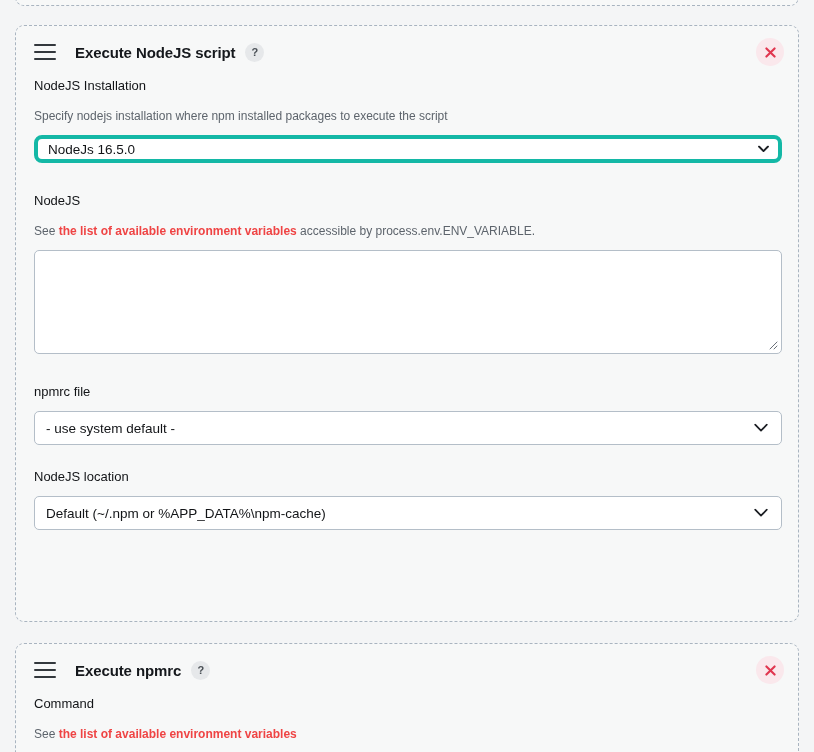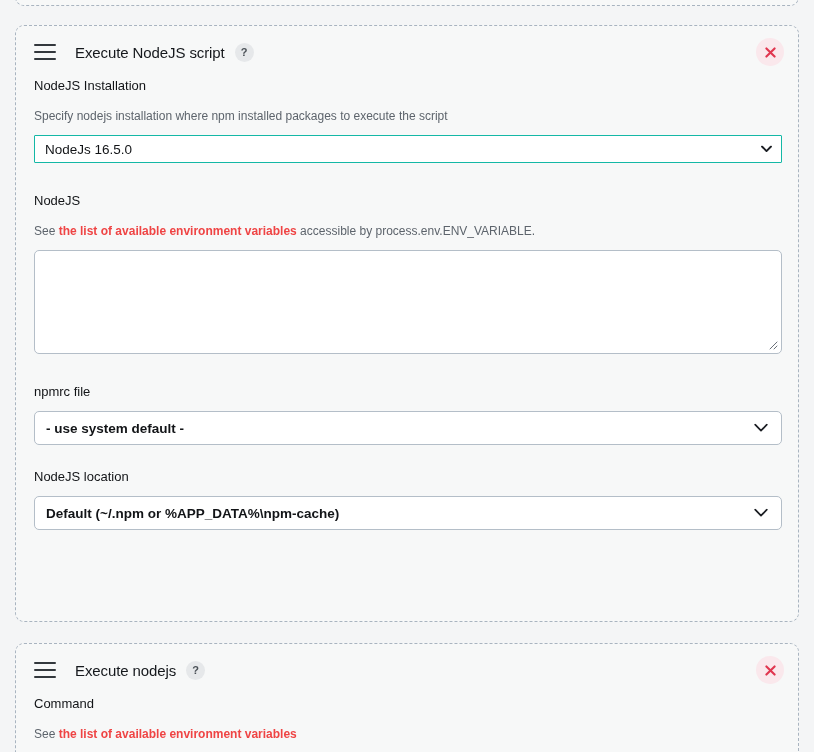--- a/index.html
+++ b/index.html
@@ -60,21 +60,21 @@
   .drag-handle span {
     display: block;
     height: 2px;
     width: 22px;
     background: #33383d;
     border-radius: 1px;
   }
   .card-title {
     margin-left: 19px;
     font-size: 15px;
-    font-weight: normal;
+    font-weight: bold;
     color: #15181c;
     letter-spacing: -0.1px;
     white-space: nowrap;
     text-align: center;
   }
   .help-badge {
     margin-left: 10px;
     width: 19px;
     height: 19px;
     border-radius: 50%;
@@ -123,22 +123,22 @@
     font-weight: bold;
     text-decoration: none;
   }
 
   
   .sel-native {
     position: relative;
     width: 748px;
     height: 28px;
     background: #ffffff;
-    border: 1px solid #14b8a6;
-    border-radius: 1px;
+    border: 4px solid #14b8a6;
+    border-radius: 8px;
     box-sizing: border-box;
     display: flex;
     align-items: center;
     padding: 0 28px 0 10px;
     font-size: 13.5px;
     color: #121417;
     cursor: pointer;
   }
   .sel-native .chev {
     position: absolute;
@@ -155,21 +155,20 @@
     background: #ffffff;
     border: 1px solid #b4bec8;
     border-radius: 5px;
     box-sizing: border-box;
     display: flex;
     align-items: center;
     padding: 0 36px 0 11px;
     font-size: 13.5px;
     color: #121417;
     cursor: pointer;
-    font-weight: bold;
   }
   .sel-custom .chev {
     position: absolute;
     right: 13px;
     top: 50%;
     transform: translateY(-50%);
   }
 
   
   .script-area {
@@ -268,21 +267,21 @@
   </div>
 
   <div class="card card-shell">
 
     <div class="card-header">
       <div class="drag-handle">
         <span></span>
           <span></span>
           <span></span>
       </div>
-      <div class="card-title">Execute nodejs</div>
+      <div class="card-title">Execute npmrc</div>
       <div class="help-badge">?</div>
       <button class="close-btn">
         <svg width="11" height="11" viewBox="0 0 11 11">
           <path d="M1.4 1.4 L9.6 9.6 M9.6 1.4 L1.4 9.6" stroke="#e0364f" stroke-width="2.1" stroke-linecap="round"></path>
         </svg>
       </button>
     </div>
 
     <div class="field-block">
       <div class="field-label">Command</div>

